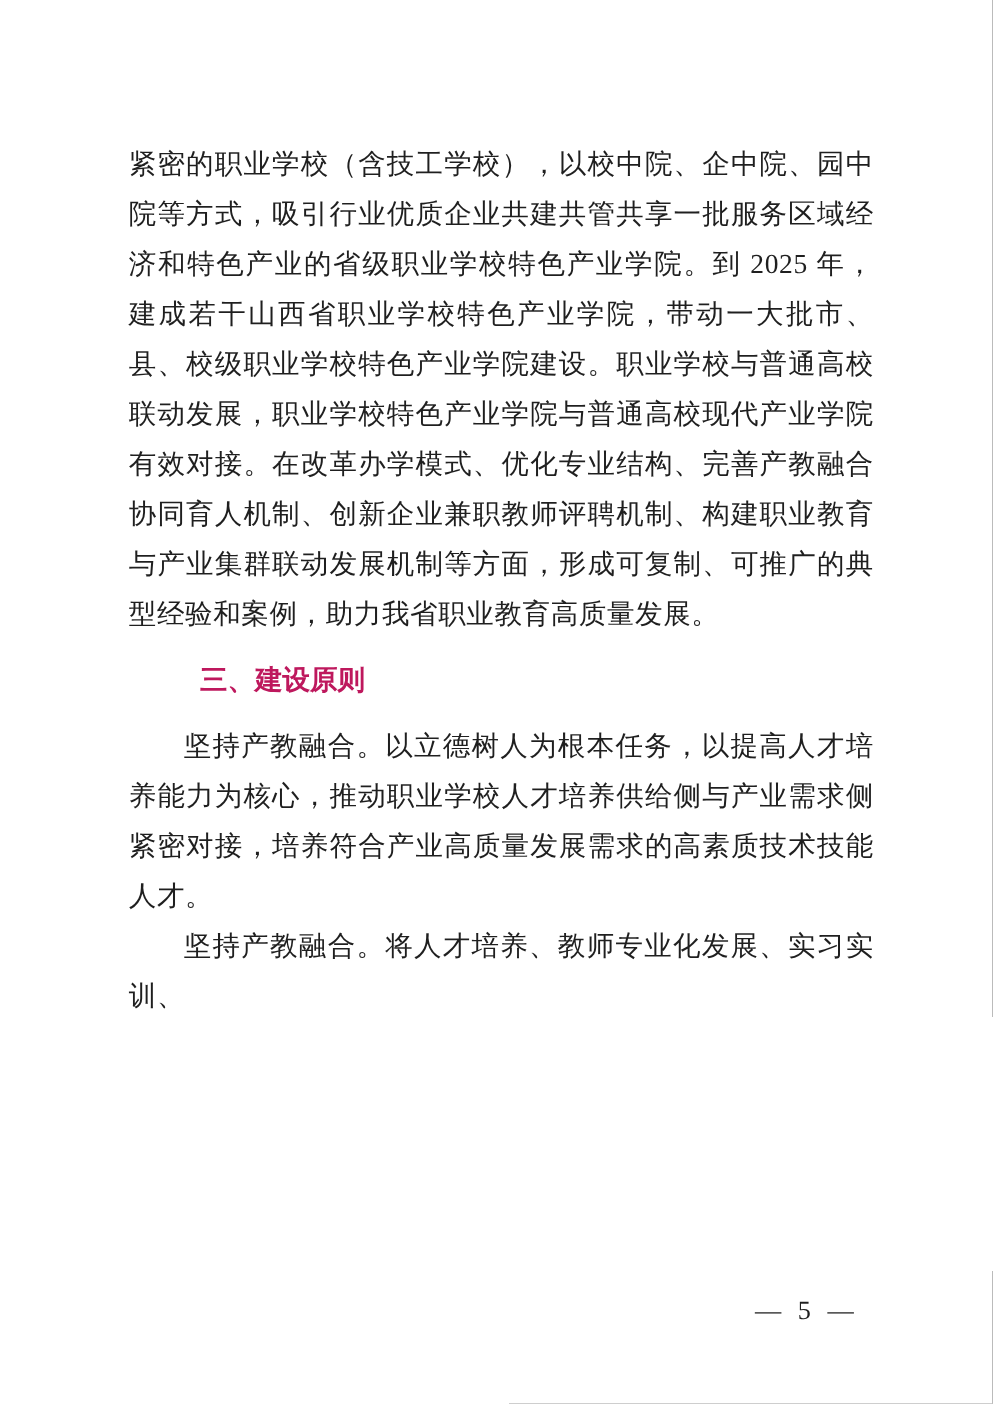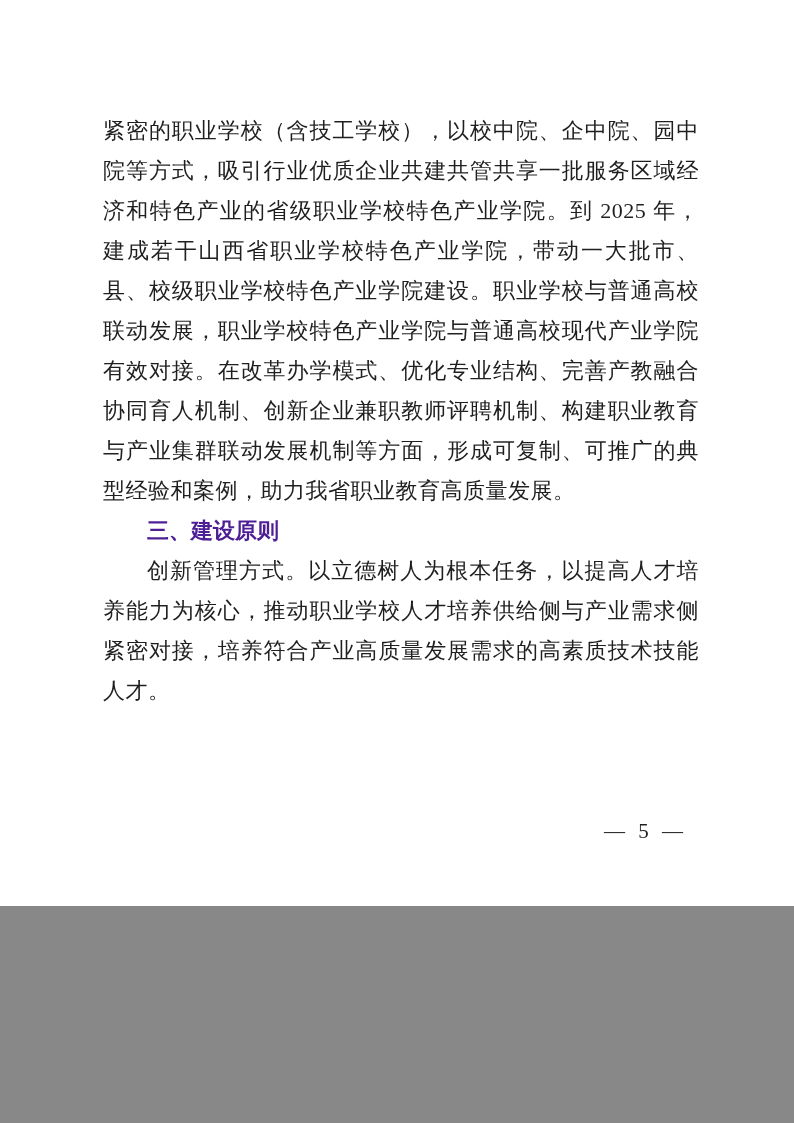--- a/index.html
+++ b/index.html
@@ -4,21 +4,21 @@
 <title>Document Page</title>
 <style>
   html, body {
     margin: 0;
     padding: 0;
     background: #888;
   }
   .page {
     position: relative;
     width: 794px;
-    height: 906px;
+    height: 1123px;
     margin: 0 auto;
     background: #ffffff;
     overflow: hidden;
     font-family: "Liberation Serif", "DejaVu Serif", serif;
   }
   .text-block {
     position: absolute;
     left: 103px;
     top: 111px;
     width: 596px;
@@ -29,24 +29,24 @@
     line-height: 40px;
     color: #1f1f1f;
     text-align: justify;
     text-justify: inter-character;
     letter-spacing: 0.5px;
   }
   .para.indent {
     text-indent: 2em;
   }
   .heading {
-    margin: 0;
+    margin: 13px;
     font-size: 22px;
     line-height: 40px;
-    color: #4c1d95;
+    color: #be185d;
     font-weight: bold;
     font-family: "Liberation Sans", "DejaVu Sans", sans-serif;
     text-indent: 2em;
     text-align: left;
   }
   .page-footer {
     position: absolute;
     right: 107px;
     bottom: 63px;
   }
@@ -58,18 +58,19 @@
     font-family: "Liberation Serif", "DejaVu Serif", serif;
   }
 </style>
 </head>
 <body>
 
 <div class="page">
   <main class="text-block">
     <p class="para">紧密的职业学校（含技工学校），以校中院、企中院、园中院等方式，吸引行业优质企业共建共管共享一批服务区域经济和特色产业的省级职业学校特色产业学院。到 2025 年，建成若干山西省职业学校特色产业学院，带动一大批市、县、校级职业学校特色产业学院建设。职业学校与普通高校联动发展，职业学校特色产业学院与普通高校现代产业学院有效对接。在改革办学模式、优化专业结构、完善产教融合协同育人机制、创新企业兼职教师评聘机制、构建职业教育与产业集群联动发展机制等方面，形成可复制、可推广的典型经验和案例，助力我省职业教育高质量发展。</p>
     <h2 class="heading">三、建设原则</h2>
-    <p class="para indent">创新管理方式。以立德树人为根本任务，以提高人才培养能力为核心，推动职业学校人才培养供给侧与产业需求侧紧密对接，培养符合产业高质量发展需求的高素质技术技能人才。</p>
+    <p class="para indent">坚持产教融合。以立德树人为根本任务，以提高人才培养能力为核心，推动职业学校人才培养供给侧与产业需求侧紧密对接，培养符合产业高质量发展需求的高素质技术技能人才。</p>
+    <p class="para indent">坚持产教融合。将人才培养、教师专业化发展、实习实训、</p>
   </main>
   <footer class="page-footer">
     <span class="page-number">— 5 —</span>
   </footer>
 </div>
 
 </body></html>

